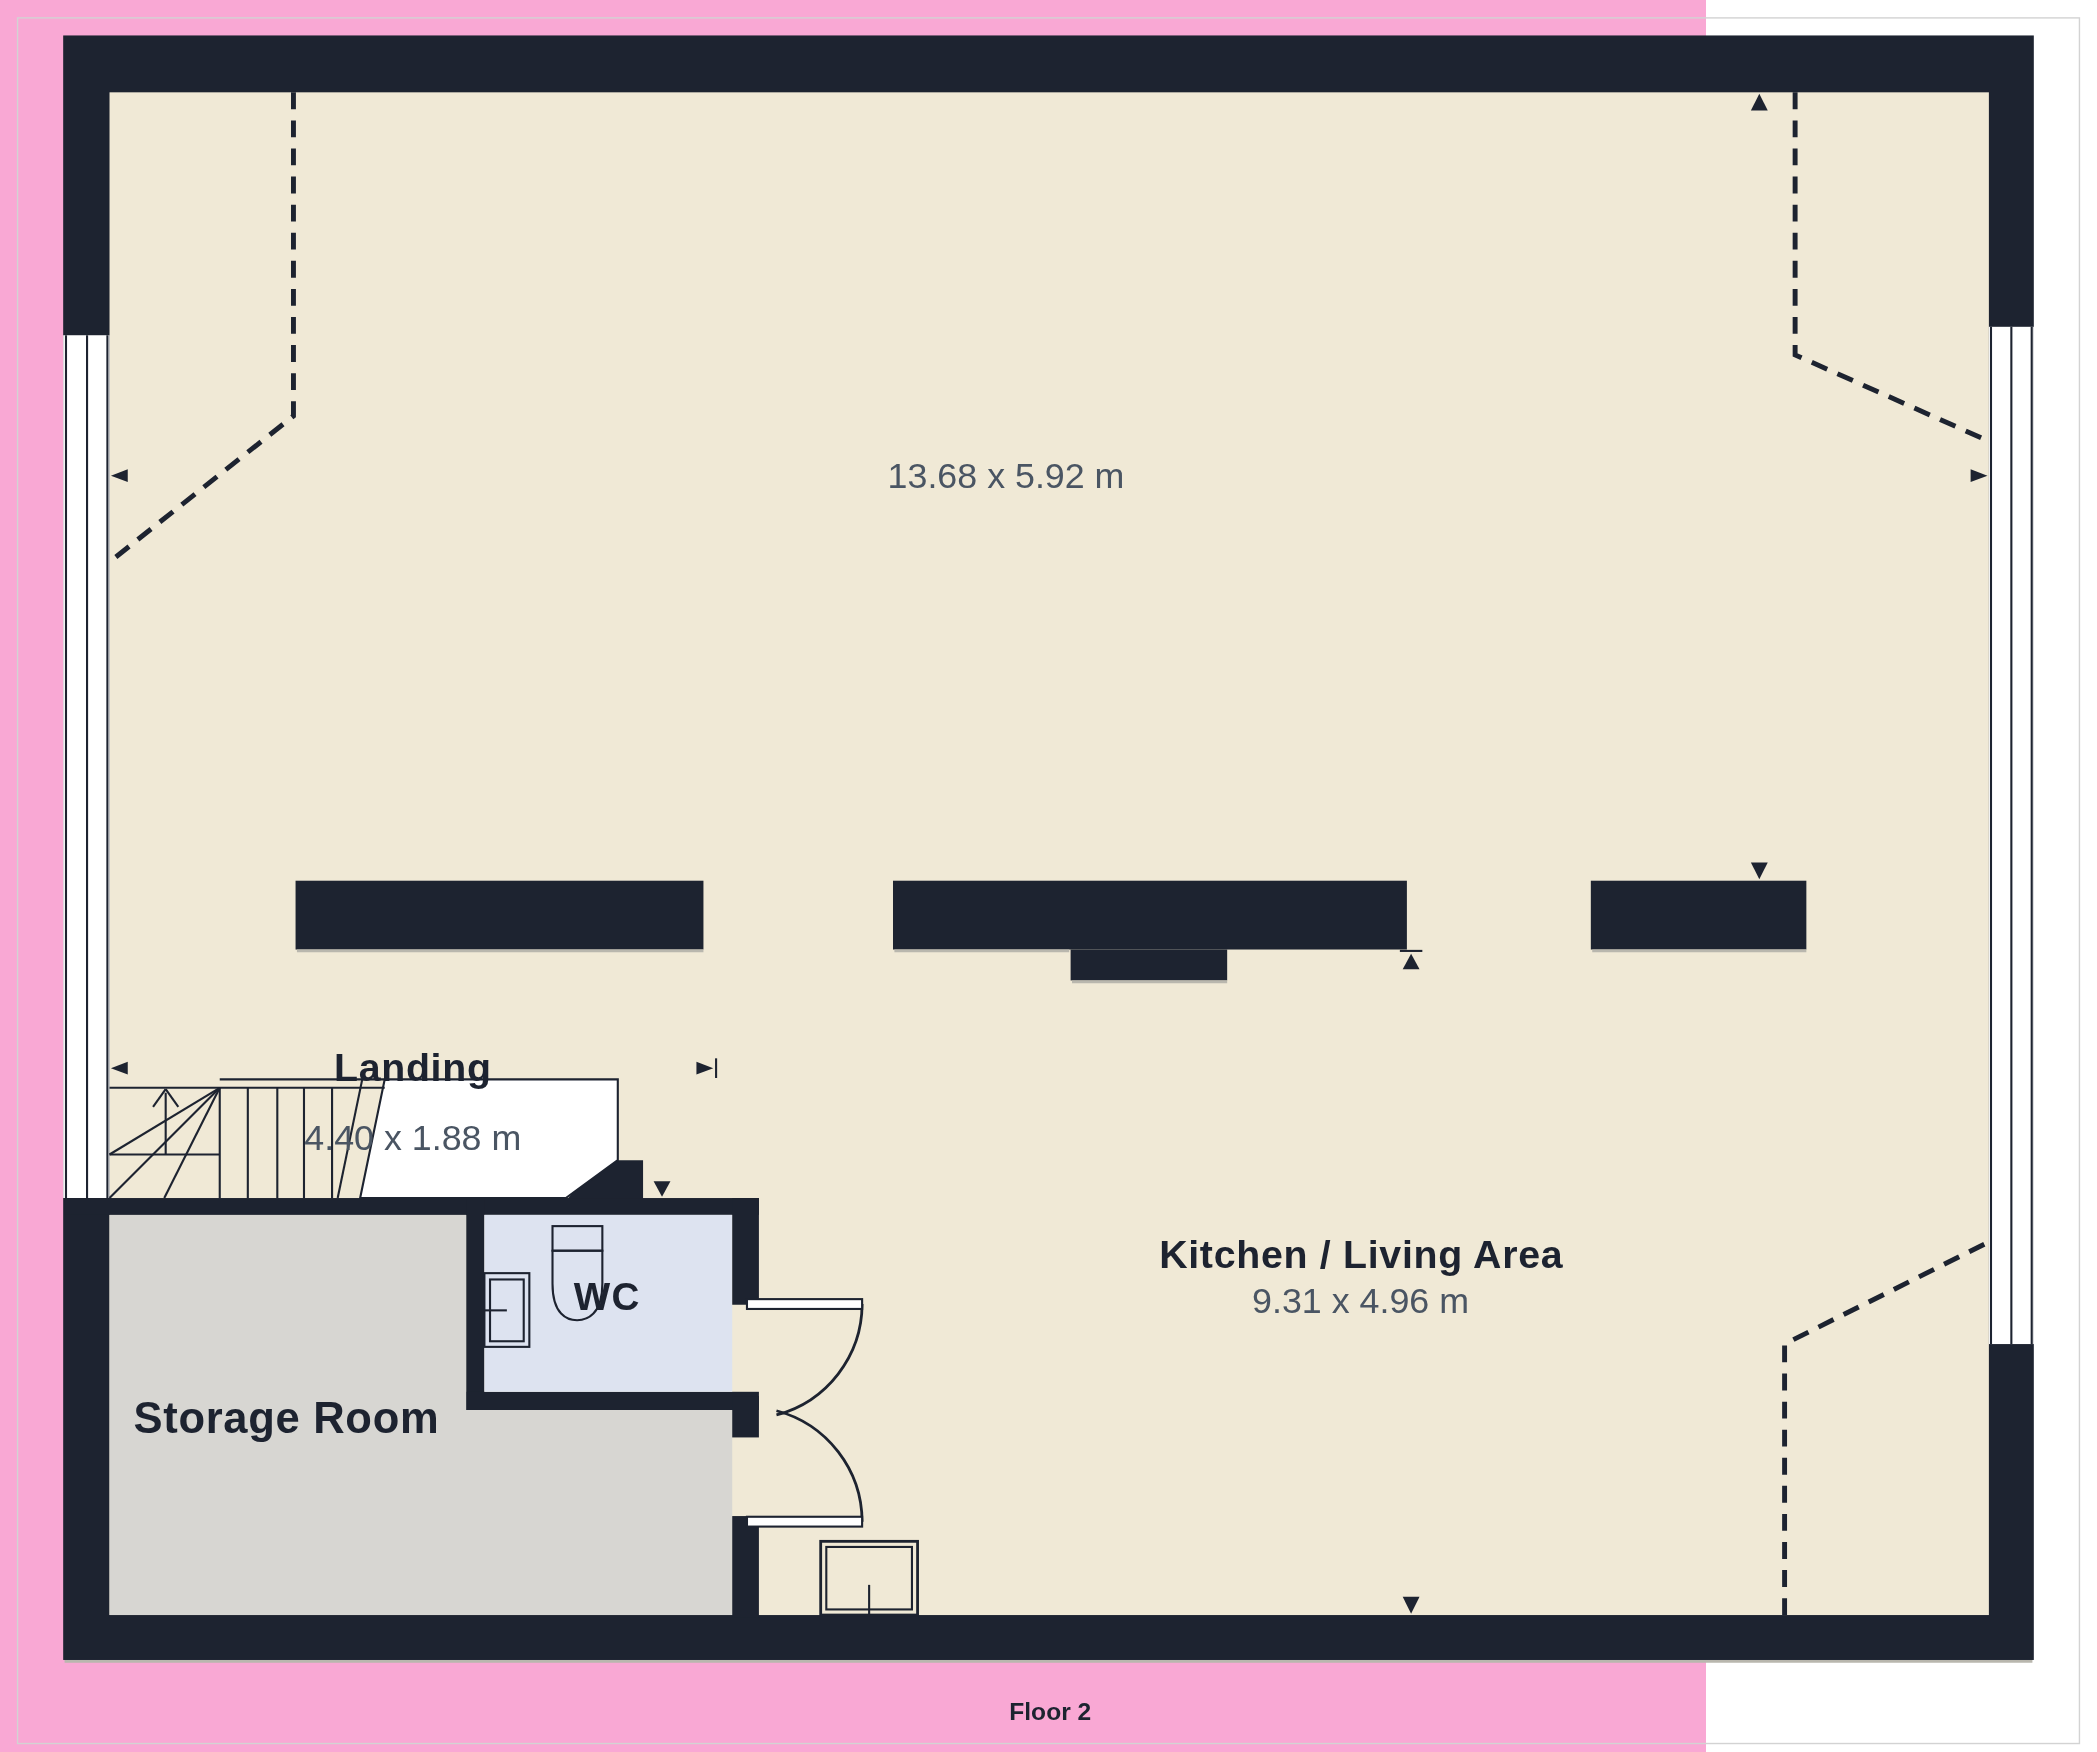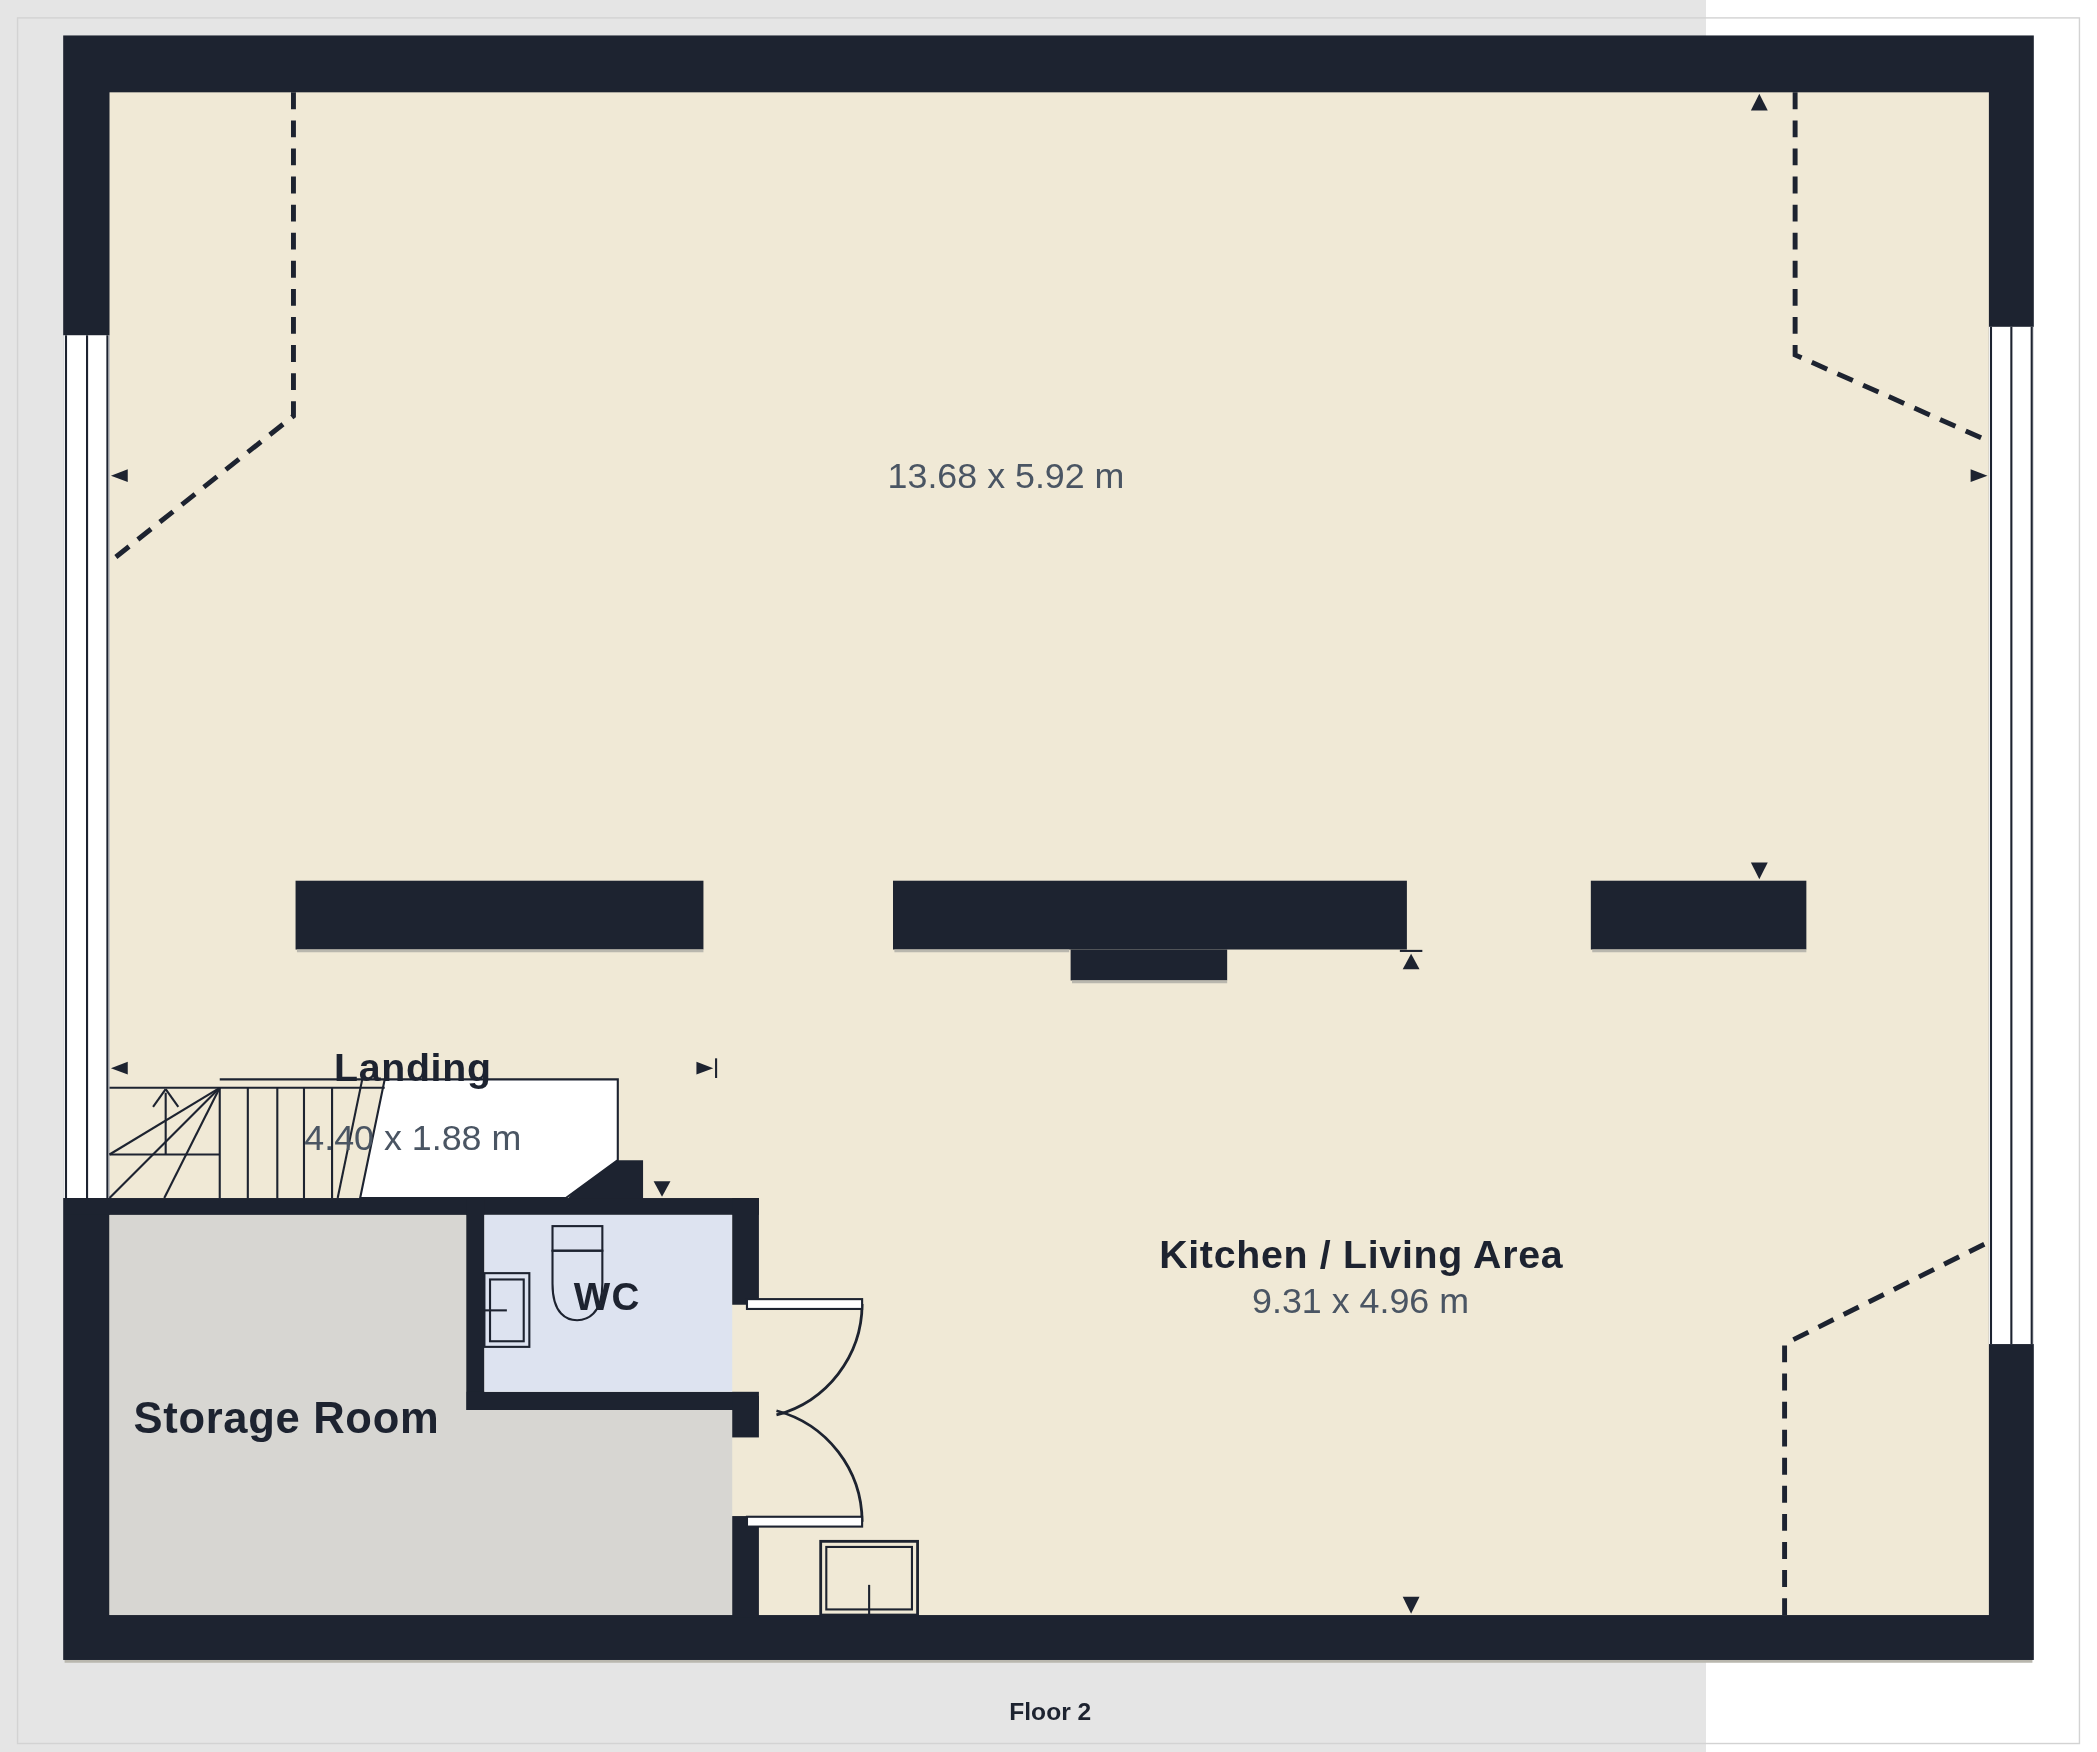--- a/index.html
+++ b/index.html
@@ -1,16 +1,16 @@
 <!DOCTYPE html>
 <html style="font-size:11.2px"><head>
 <meta charset="utf-8">
 <style>
   html,body{margin:0;padding:0;background:#ffffff;}
-  .stage{position:relative;width:1706px;height:1753px;background:#e5e5e5;
+  .stage{position:relative;width:1706px;height:1753px;background:#f9a8d4;
          font-family:"Liberation Sans","DejaVu Sans",sans-serif;}
   svg{display:block;}
   text{font-family:"Liberation Sans","DejaVu Sans",sans-serif;}
   .room-name{font-weight:700;fill:#1d2330;font-size:56px;letter-spacing:1px;}
   .room-dims{fill:#4a5563;font-size:51px;}
   .wc-label{font-weight:700;fill:#1d2330;font-size:55px;letter-spacing:2px;}
   .caption{font-weight:700;fill:#1d2330;font-size:35px;}
   .wall{fill:#1d2330;}
   .thin{stroke:#1d2330;stroke-width:3;fill:none;}
   .dash{stroke:#1d2330;stroke-width:7;fill:none;stroke-dasharray:24 16;}

